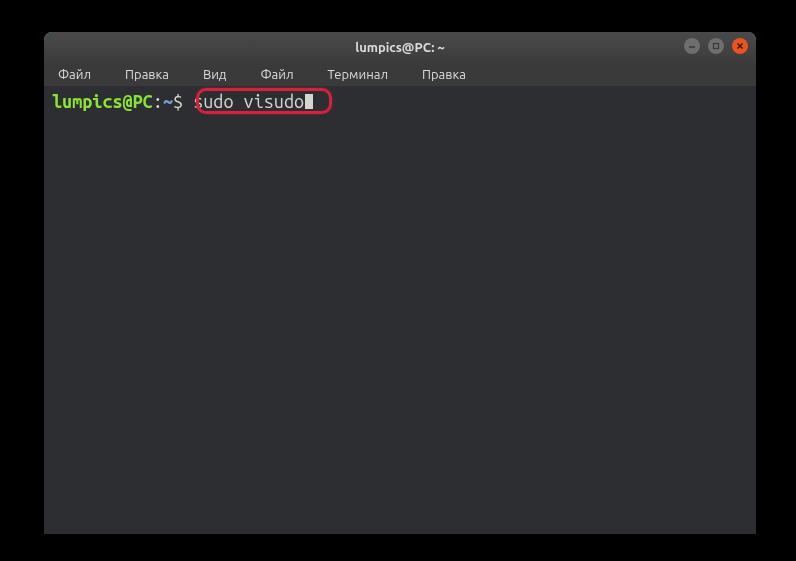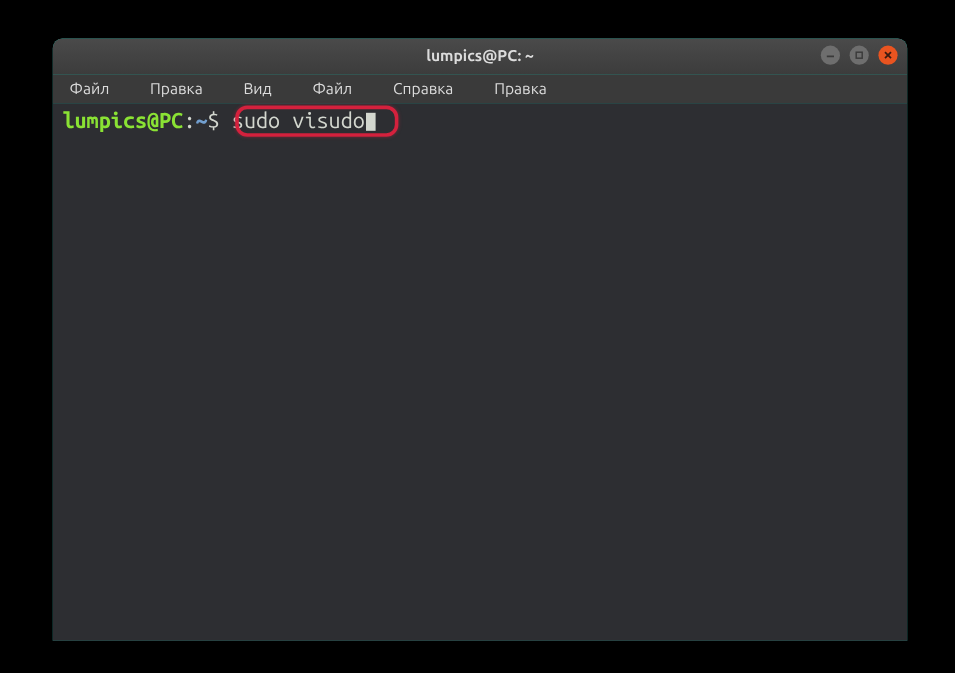--- a/index.html
+++ b/index.html
@@ -146,21 +146,21 @@
           </svg>
       </div>
     </div>
   </div>
 
   <div class="menubar">
     <span class="menu-item">Файл</span>
     <span class="menu-item">Правка</span>
     <span class="menu-item">Вид</span>
     <span class="menu-item">Файл</span>
-    <span class="menu-item">Справка</span>
+    <span class="menu-item">Терминал</span>
     <span class="menu-item">Правка</span>
   </div>
 
   <div class="terminal-body">
     <div class="prompt-line">
       <span class="prompt-user">lumpics@PC</span>
         <span class="prompt-dollar">:</span>
         <span class="prompt-path">~</span>
         <span class="prompt-dollar">$</span>
         <span class="command-text"> sudo visudo</span>

